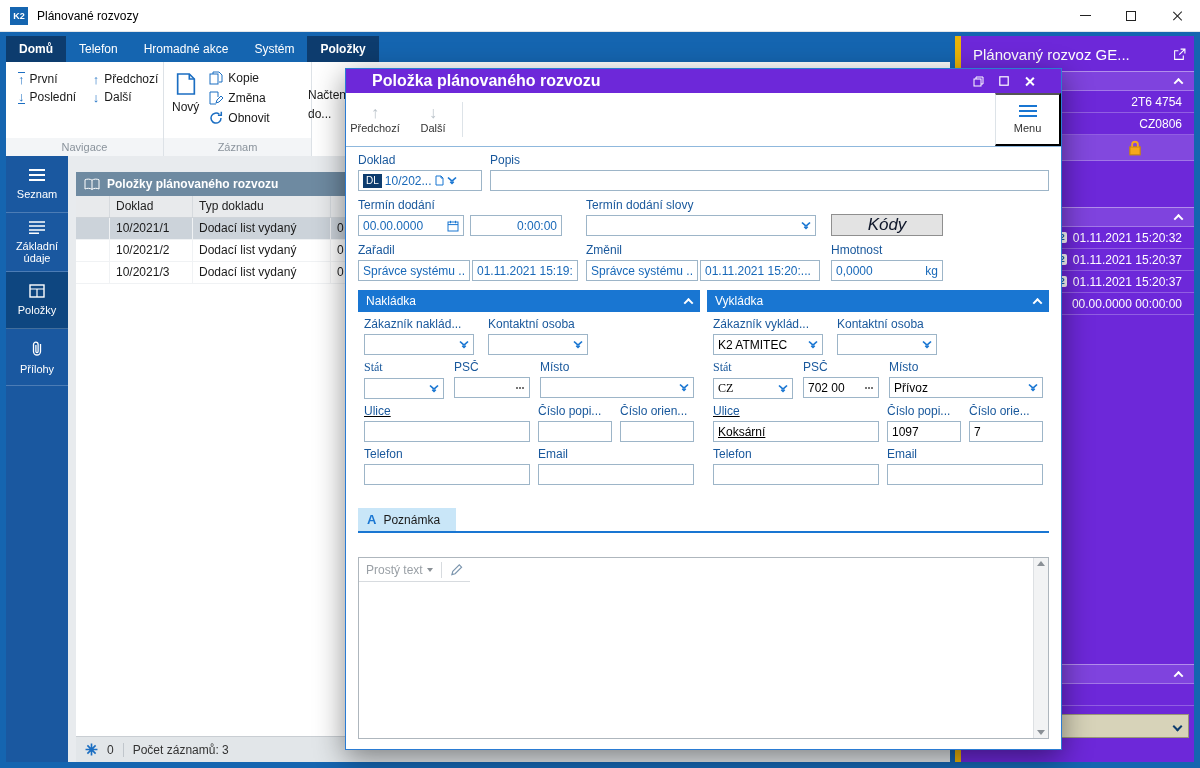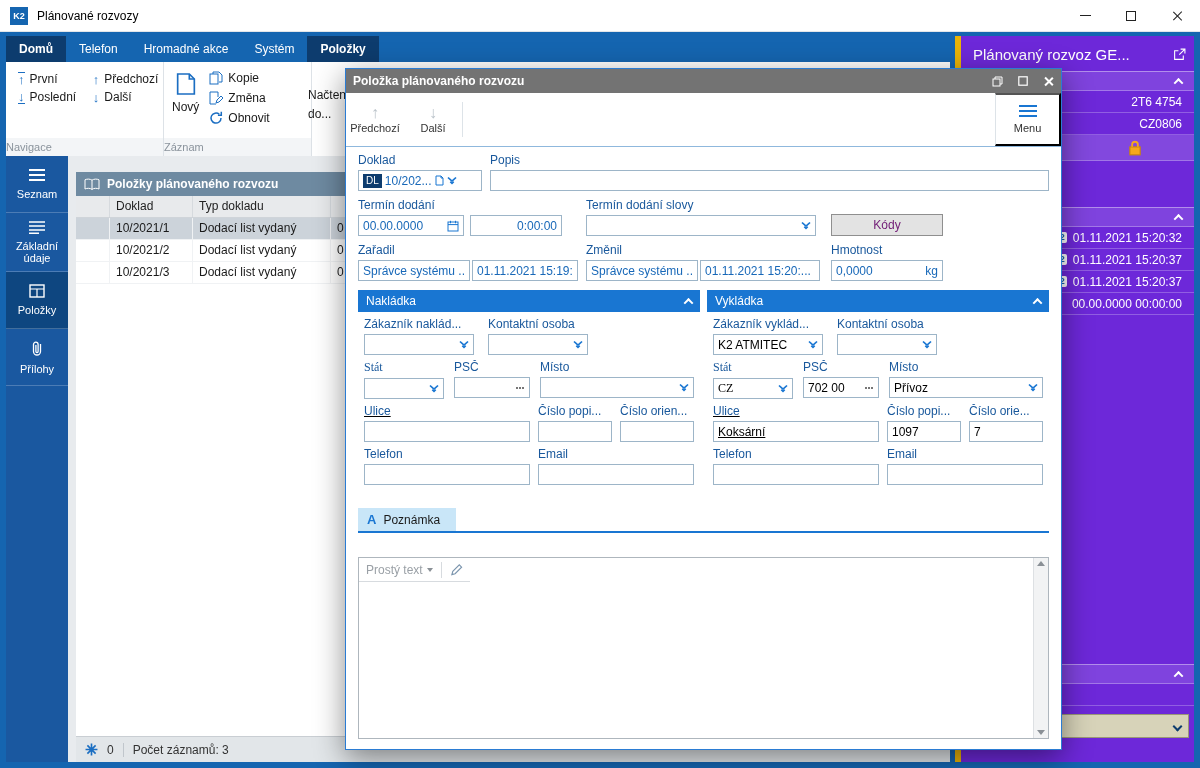--- a/index.html
+++ b/index.html
@@ -23,21 +23,21 @@
 
   
   .ribbon-tabs{position:absolute;left:6px;top:4px;width:944px;height:26px;display:flex;align-items:stretch;}
   .rtab{padding:0 13px;display:flex;align-items:center;font-size:12px;color:#fff;white-space:nowrap;}
   .rtab.active{background:#0d3c6e;font-weight:bold;}
 
   
   .ribbon-body{position:absolute;left:6px;top:30px;width:944px;height:94px;background:#fff;display:flex;}
   .rgroup{display:flex;flex-direction:column;border-right:1px solid #dde2e7;}
   .g-nav{width:158px;} .g-rec{width:148px;}
-  .glabel{margin-top:auto;height:18px;background:#f3f5f7;color:#8a939c;font-size:11px;text-align:left;line-height:18px;}
+  .glabel{margin-top:auto;height:18px;background:#f3f5f7;color:#8a939c;font-size:11px;text-align:center;line-height:18px;}
   .navgrid{display:grid;grid-template-columns:auto auto;gap:4px 12px;padding:10px 0 0 12px;}
   .sbtn{display:flex;align-items:center;gap:5px;font-size:12px;color:#1a1a1a;background:none;border:none;white-space:nowrap;text-align:left;cursor:default;}
   .arr{color:#1b6ec2;font-size:13px;line-height:1;}
   .arr.bar-top{border-top:1.5px solid #1b6ec2;} .arr.bar-bot{border-bottom:1.5px solid #1b6ec2;}
   .recrow{display:flex;padding:6px 6px 0 8px;gap:10px;}
   .bigbtn{display:flex;flex-direction:column;align-items:center;gap:4px;background:none;border:none;font-size:12px;color:#1a1a1a;padding-top:4px;cursor:default;}
   .reccol{display:flex;flex-direction:column;gap:6px;padding-top:3px;}
   .icon{display:inline-flex;align-items:center;justify-content:center;color:#1b6ec2;}
   .clipped{position:absolute;left:302px;top:24px;width:58px;font-size:12px;color:#1a1a1a;line-height:1.6;}
 
@@ -72,21 +72,21 @@
   .rp-row{height:22px;border-bottom:1px solid rgba(255,255,255,.25);display:flex;align-items:center;justify-content:flex-end;padding:0 12px;font-size:12px;gap:6px;white-space:nowrap;}
   .rp-row.lockrow{height:26px;background:rgba(255,255,255,.15);padding-right:52px;}
   .k2badge{background:#fff;color:#1565b0;font-size:9px;font-weight:bold;padding:1px 2px;border-radius:2px;line-height:1;}
   .chev{display:inline-block;width:7px;height:7px;border-right:2px solid #fff;border-bottom:2px solid #fff;}
   .chev.up{transform:rotate(-135deg) translate(-1px,-1px);} .chev.down{transform:rotate(45deg);}
   .chev.dark{border-color:#0d3c6e;}
   .rp-combo{margin:8px 5px 0 auto;width:130px;height:24px;background:#d7d3b9;border:1px solid #9a9778;display:flex;align-items:center;justify-content:flex-end;padding:0 7px;}
 
   
   .dialog{position:absolute;left:345px;top:36px;width:717px;height:682px;background:#fff;border:1px solid #2b7cd3;box-shadow:0 8px 28px rgba(0,0,0,.45);display:flex;flex-direction:column;z-index:10;}
-  .dlg-title{height:24px;background:#737373;color:#fff;display:flex;align-items:center;padding:0 7px;font-size:12px;font-weight:bold;flex:none;}
+  .dlg-title{height:24px;background:#6d28d9;color:#fff;display:flex;align-items:center;padding:0 26px;font-size:16px;font-weight:bold;flex:none;}
   .dlg-icons{margin-left:auto;display:flex;gap:15px;align-items:center;}
   .dlg-icons .icon{color:#fff;}
   .glyph-xw{position:relative;width:11px;height:11px;}
   .glyph-xw::before,.glyph-xw::after{content:"";position:absolute;left:5px;top:0;width:1.6px;height:11px;background:#fff;}
   .glyph-xw::before{transform:rotate(45deg);} .glyph-xw::after{transform:rotate(-45deg);}
   .dlg-toolbar{height:54px;flex:none;display:flex;align-items:stretch;border-bottom:1px solid #8fb8dd;background:#fff;}
   .tb-btn{width:58px;display:flex;flex-direction:column;align-items:center;justify-content:center;gap:1px;font-size:11px;color:#333;background:none;border:none;cursor:default;}
   .tb-btn .bigarr{font-size:16px;color:#bcc4cb;line-height:1;}
   .tb-sep{width:1px;background:#dde3e8;margin:9px 0;}
   .menu-btn{margin-left:auto;width:66px;border-left:1px solid #dde3e8;display:flex;flex-direction:column;align-items:center;justify-content:center;gap:5px;font-size:11px;color:#333;background:none;cursor:default;}
@@ -100,21 +100,21 @@
   .inp{height:21px;border:1px solid #9db5c8;background:#fff;display:flex;align-items:center;padding:0 4px;font-size:12px;color:#000;gap:3px;overflow:hidden;white-space:nowrap;}
   .inp input{border:none;outline:none;width:100%;height:100%;font-size:12px;color:#000;background:transparent;font-family:"Liberation Sans",sans-serif;}
   .inp .icon{color:#1976d2;flex:none;margin-left:auto;}
   .inp .icon.inl{margin-left:0;}
   .blue{color:#1868b8;}
   .chip{background:#0d3c6e;color:#fff;font-size:10px;padding:1px 3px;line-height:1.2;flex:none;}
   .trunc{overflow:hidden;text-overflow:clip;white-space:nowrap;}
   .w-doklad{width:124px;} .w-popis{flex:1;margin-left:8px;}
   .w-date{width:106px;} .w-time{width:92px;margin-left:6px;justify-content:flex-end;}
   .ml-col2{margin-left:24px;} .w-slovy{width:230px;}
-  .kody{margin-left:15px;width:112px;height:22px;background:#e3e3e3;border:1px solid #8f8f8f;font-size:12px;color:#701a75;font-family:"Liberation Sans",sans-serif;cursor:default;}
+  .kody{margin-left:15px;width:112px;height:22px;background:#e3e3e3;border:1px solid #8f8f8f;font-size:17px;color:#0f172a;font-family:"Liberation Sans",sans-serif;cursor:default;font-style:italic;}
   .w-z1{width:112px;} .w-z2{width:106px;margin-left:2px;} .ml-zm{margin-left:8px;} .w-zm2{width:120px;margin-left:2px;}
   .w-hmot{width:112px;margin-left:11px;} .w-hmot .inp{justify-content:space-between;}
 
   .panels{display:flex;gap:7px;margin-top:2px;flex:none;}
   .panel{flex:1;}
   .panel-h{height:22px;background:#1976d2;color:#fff;font-size:12px;display:flex;align-items:center;padding:0 8px;}
   .panel-h .chev{margin-left:auto;}
   .panel-b{padding:5px 6px 6px;}
   .prow{display:flex;margin-bottom:5px;}
   .pw-zak{width:110px;} .pw-kon{width:100px;margin-left:14px;}

